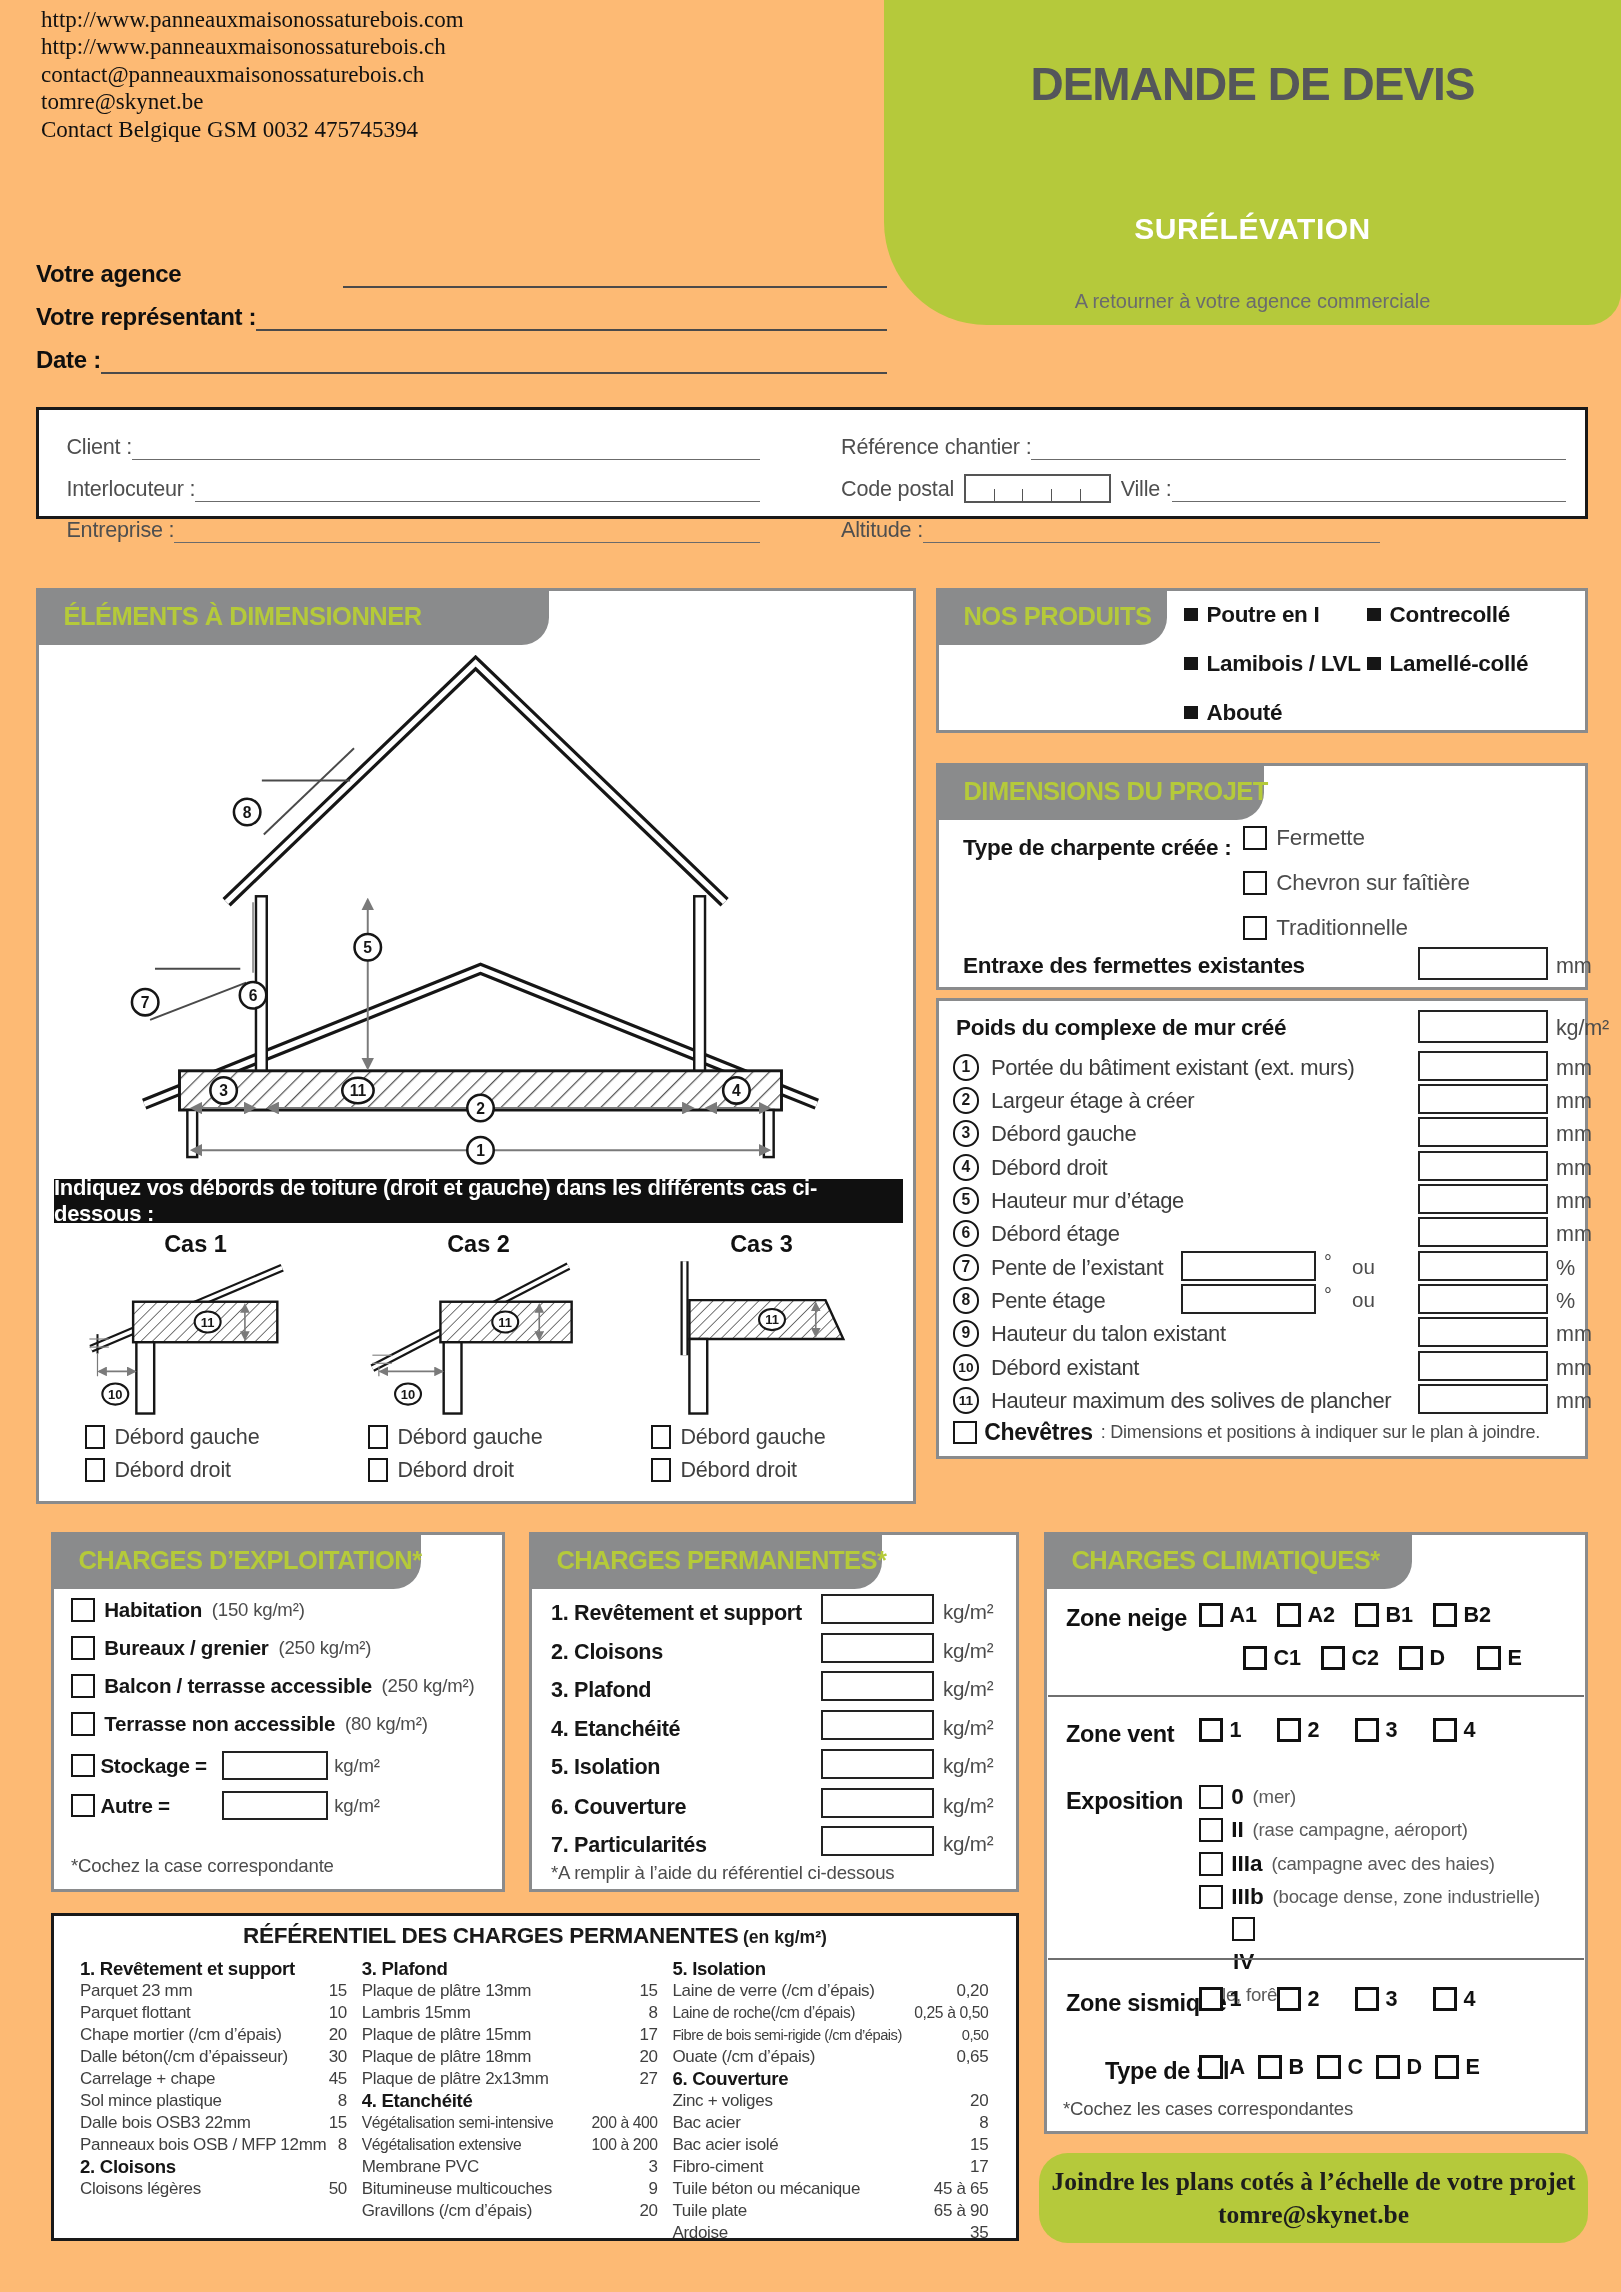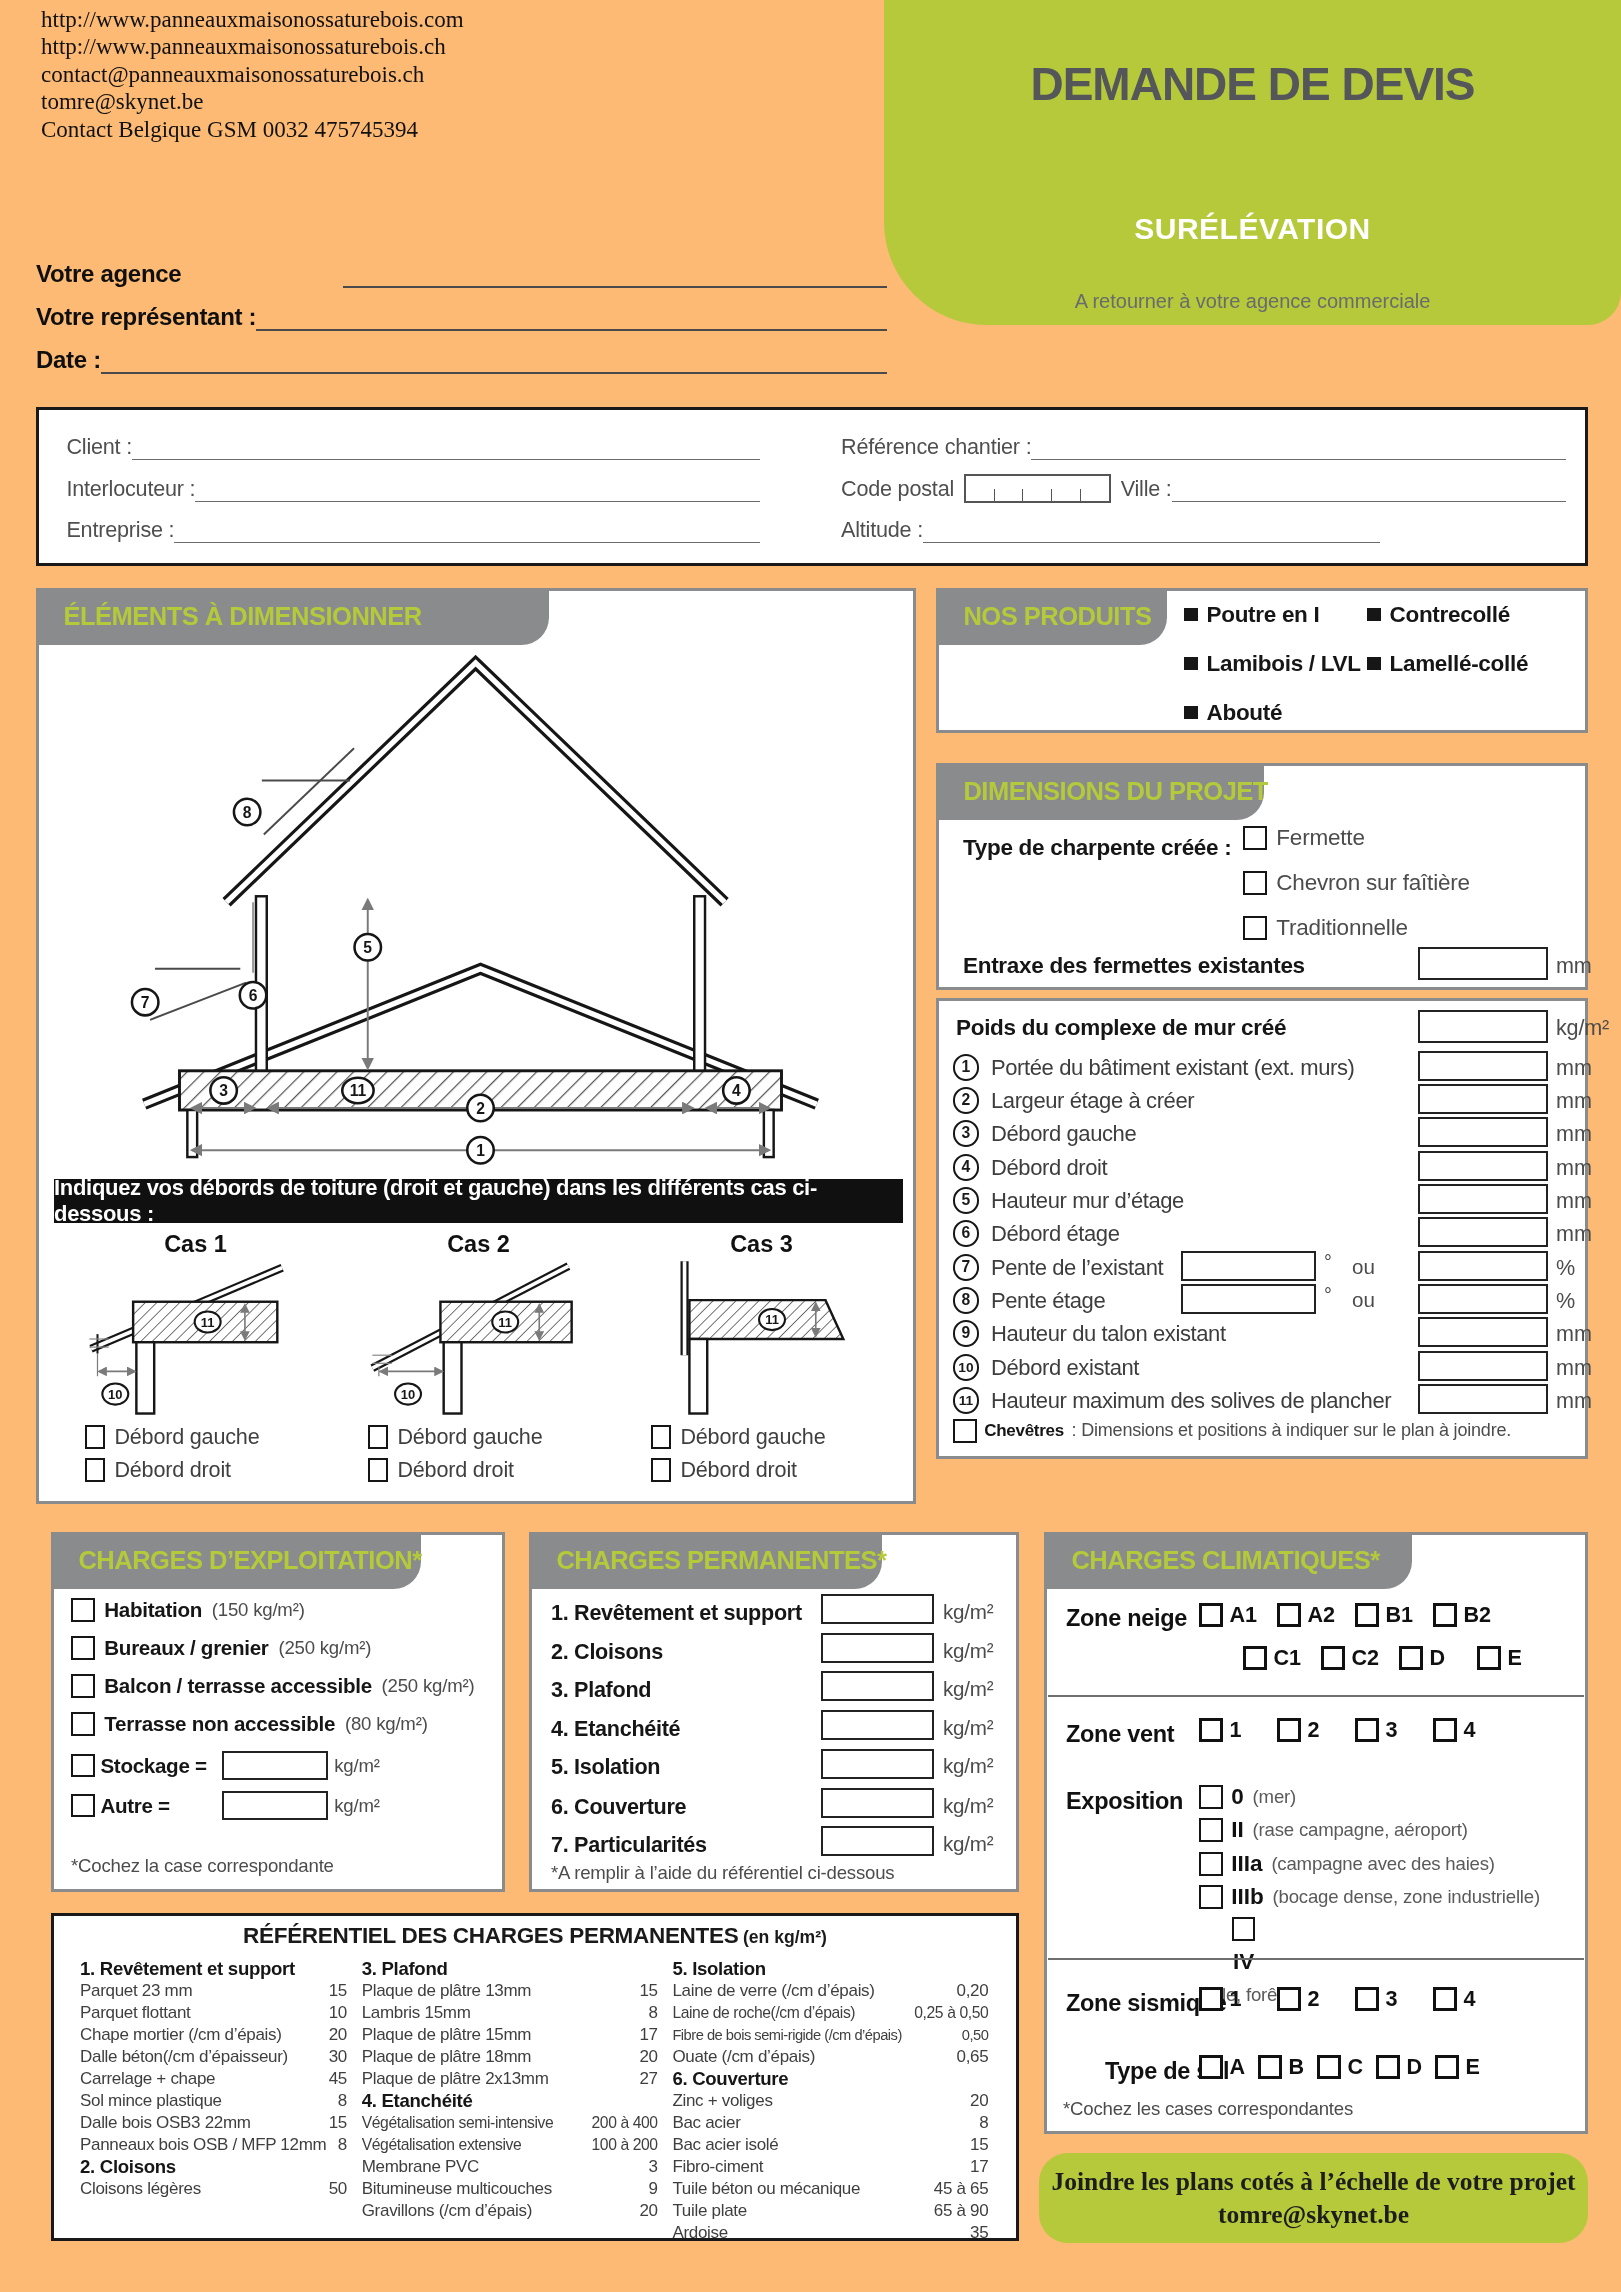--- a/index.html
+++ b/index.html
@@ -136,21 +136,21 @@
   </div>
   <div class="agrow" style="left:36px;top:300px;width:851px;">
     <span class="lab">Votre représentant :</span>
     <span class="ln"></span>
   </div>
   <div class="agrow" style="left:36px;top:343px;width:851px;">
     <span class="lab">Date :</span>
     <span class="ln"></span>
   </div>
 
-  <div class="kbox" style="left:36px;top:407px;width:1552px;height:159px;">
+  <div class="kbox" style="left:36px;top:407px;width:1552px;height:112px;">
     <div class="flex" style="position:absolute;left:27.4px;top:19.6px;width:694px;height:35px;">
       <span class="clab">Client :</span>
       <span class="cline fill"></span>
     </div>
     <div class="flex" style="position:absolute;left:27.4px;top:61px;width:694px;height:35px;">
       <span class="clab">Interlocuteur :</span>
       <span class="cline fill"></span>
     </div>
     <div class="flex" style="position:absolute;left:27.4px;top:102px;width:694px;height:35px;">
       <span class="clab">Entreprise :</span>
@@ -536,21 +536,21 @@
   <div class="dimrow" style="top:1386px;z-index:3;">
     <span class="circ" style="font-size:13.7px;">
         <span>11</span>
       </span>
     <span class="dlab">Hauteur maximum des solives de plancher</span>
     <span class="inp dinp"></span>
     <span class="dunit">mm</span>
   </div>
   <div class="row" style="left:953px;top:1419px;gap:7.8px;z-index:3;">
     <span class="cb"></span>
-    <span class="b" style="font-size:17px;">Chevêtres</span>
+    <span class="b" style="font-size:23px;">Chevêtres</span>
     <span class="lt" style="font-size:18px;">: Dimensions et positions à indiquer sur le plan à joindre.</span>
   </div>
 
   <div class="gbox" style="left:51px;top:1532px;width:454px;height:360px;"></div>
   <div class="tab" style="left:51px;top:1532px;width:370px;height:57px;">
     <span>CHARGES D’EXPLOITATION*</span>
   </div>
   <div class="row" style="left:71px;top:1598px;z-index:3;">
     <span class="cb"></span>
     <span class="b" style="font-size:20.6px;">Habitation</span>

